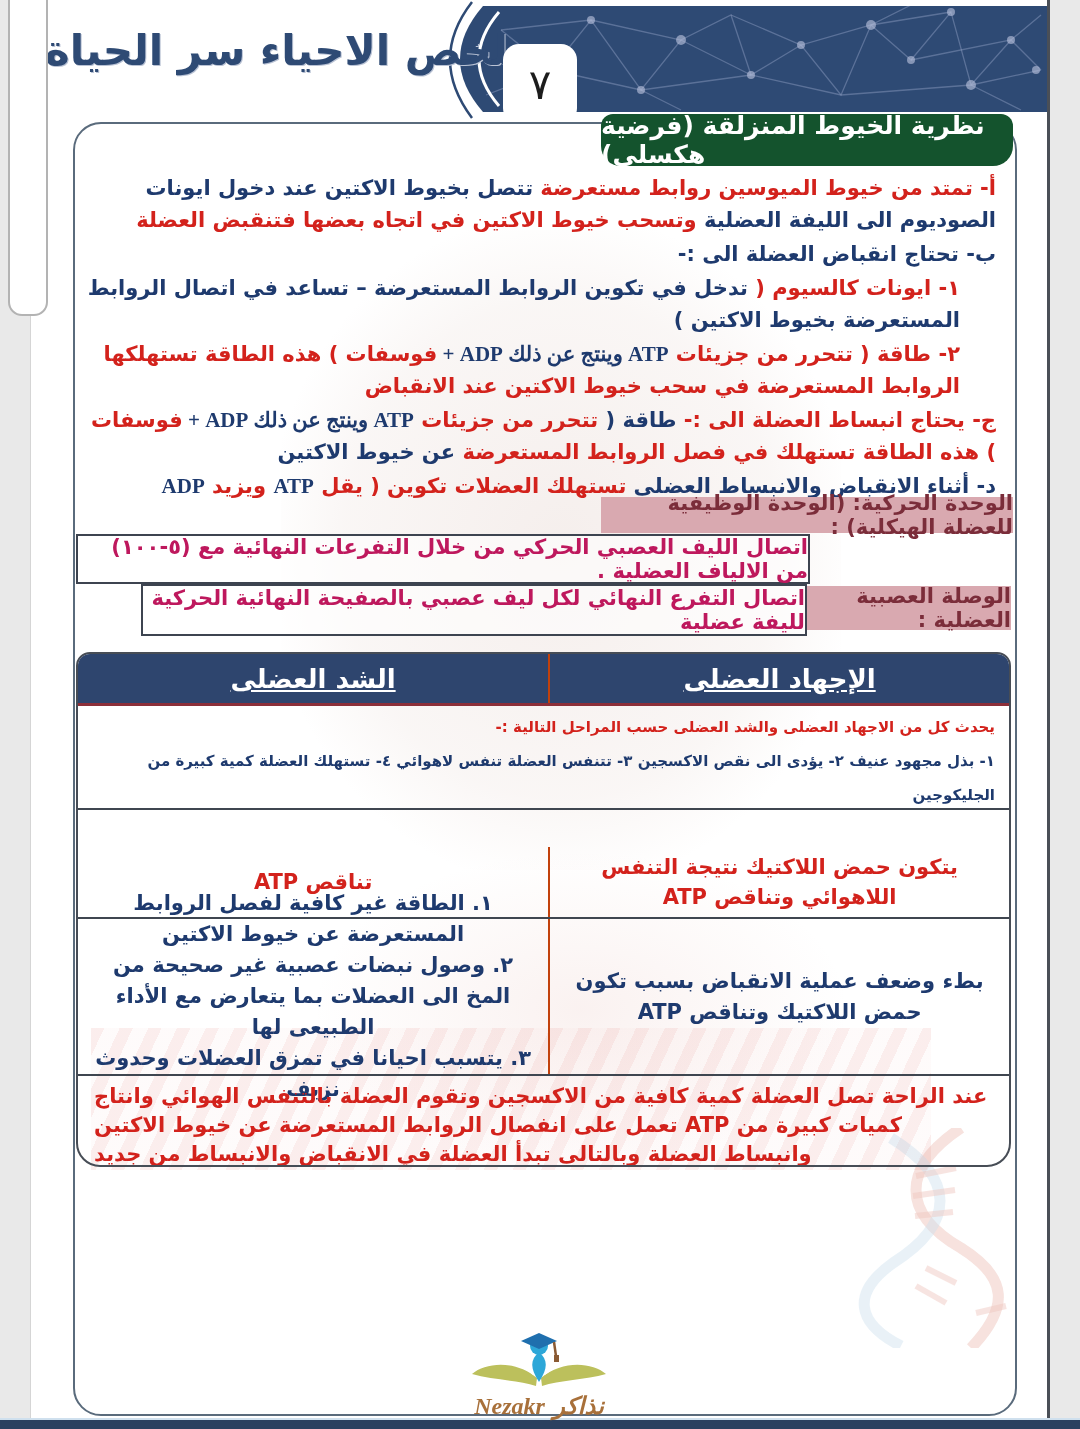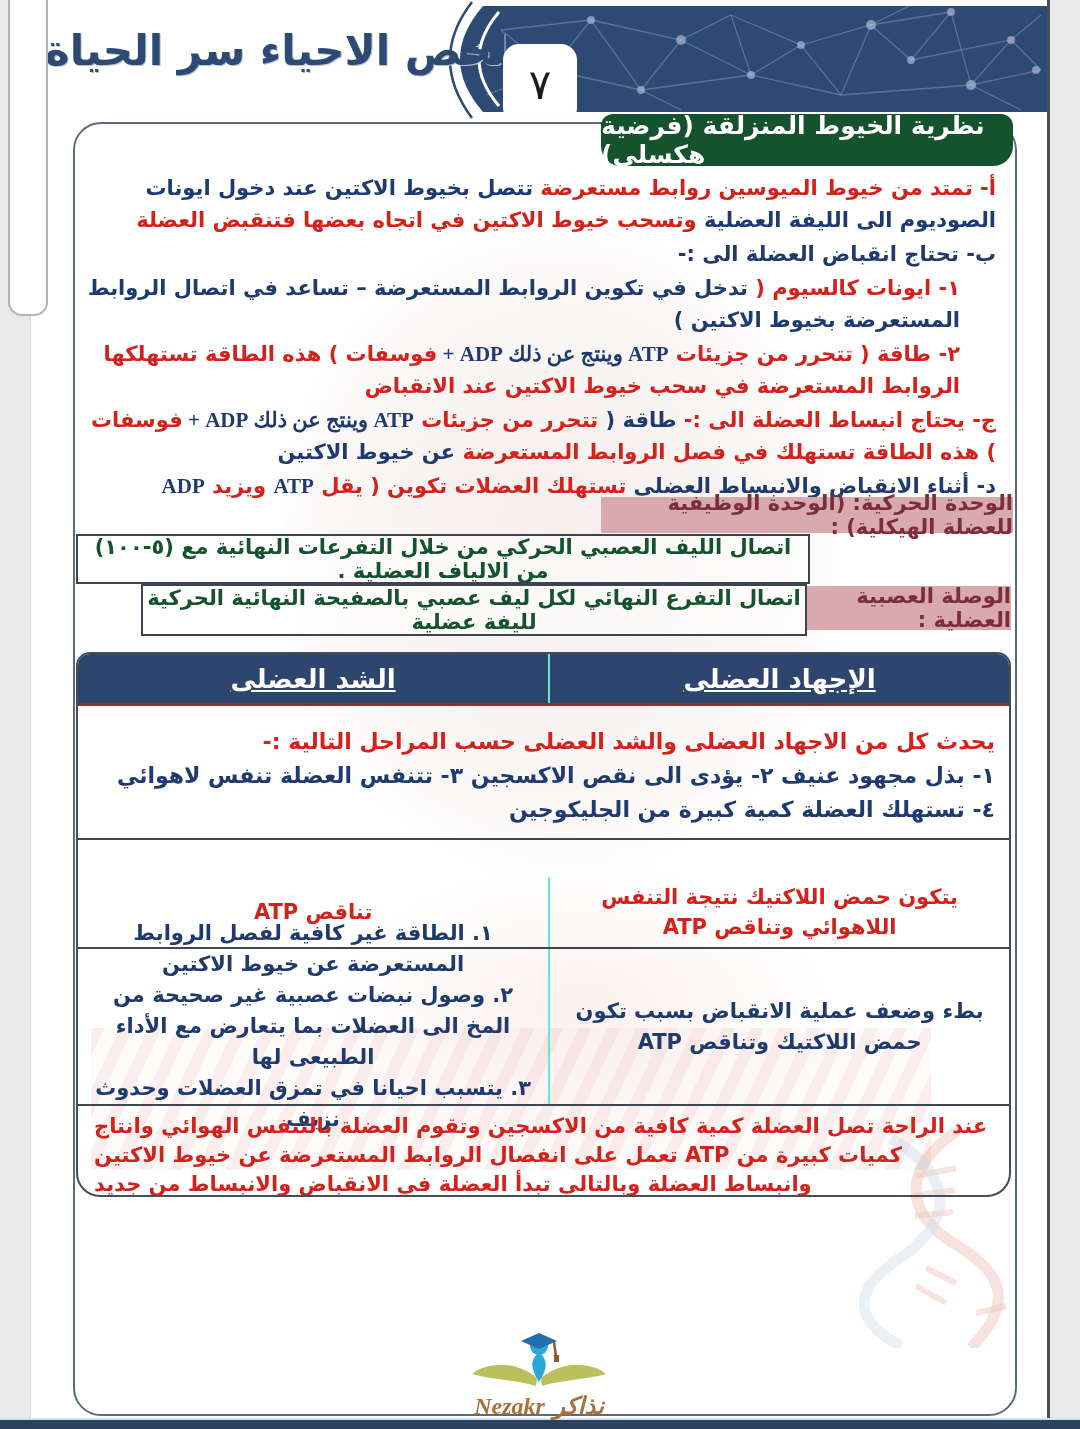--- a/index.html
+++ b/index.html
@@ -44,40 +44,40 @@
   .para{margin:0 7px 2px 0;padding-left:6px;}
   .para.num{padding-right:36px;}
   .red{color:#d3221c;}
   .blue{color:#1e3a6e;}
   .latin{font-family:"Liberation Serif",serif;}
 
   
   .hl-label{position:absolute;z-index:1;background:#d9a9b0;color:#7b2d3a;font-weight:bold;
         font-size:21px;display:flex;align-items:center;justify-content:center;direction:rtl;}
   .def-box{position:absolute;z-index:1;border:2px solid #3d4450;background:rgba(255,255,255,.6);
-        color:#14532d;font-weight:bold;font-size:21px;display:flex;align-items:center;
-        justify-content:center;direction:rtl;text-align:center;}
+        color:#be185d;font-weight:bold;font-size:21px;display:flex;align-items:center;
+        justify-content:center;direction:rtl;}
   .label-motor{left:570px;top:497px;width:412px;height:36px;}
   .box-motor{left:45px;top:534px;width:730px;height:46px;}
   .label-junction{left:776px;top:586px;width:204px;height:44px;}
   .box-junction{left:110px;top:584px;width:662px;height:48px;}
 
   
   .muscle-table{position:absolute;left:45px;top:652px;width:935px;z-index:1;direction:rtl;
         border:2px solid #474d56;border-radius:14px 14px 24px 24px;overflow:hidden;
         font-weight:bold;box-sizing:border-box;}
   .t-row{display:flex;box-sizing:border-box;}
   .t-head{height:52px;background:#2e456e;color:#fff;border-bottom:3px solid #8c2f39;}
   .t-head .cell{display:flex;align-items:center;justify-content:center;font-size:26px;text-decoration:underline;}
   .cell{box-sizing:border-box;}
   .cell.r{width:49.5%;}
   .cell.l{width:50.5%;}
-  .vdiv .cell.r{border-left:2px solid #5eead4;}
+  .vdiv .cell.r{border-left:2px solid #c2410c;}
   .t-intro{height:94px;border-bottom:2px solid #3f4650;flex-direction:column;display:flex;
-        padding:19px 14px;font-size:22px;line-height:34px;}
+        padding:4px 14px;font-size:15px;line-height:34px;}
   .t-lactic{height:72px;border-bottom:2px solid #3f4650;margin-top:37px;}
   .t-lactic .cell{display:flex;align-items:center;justify-content:center;text-align:center;
         font-size:21px;line-height:30px;padding:4px 18px;}
   .t-effect{height:157px;border-bottom:2px solid #3f4650;}
   .t-effect .cell{display:flex;flex-direction:column;align-items:center;justify-content:center;
         text-align:center;font-size:21px;line-height:31px;padding:8px 14px;}
   .t-recovery{height:89px;padding:6px 16px;font-size:21px;line-height:29px;color:#d3221c;
         text-align:left;box-sizing:border-box;}
 
   

